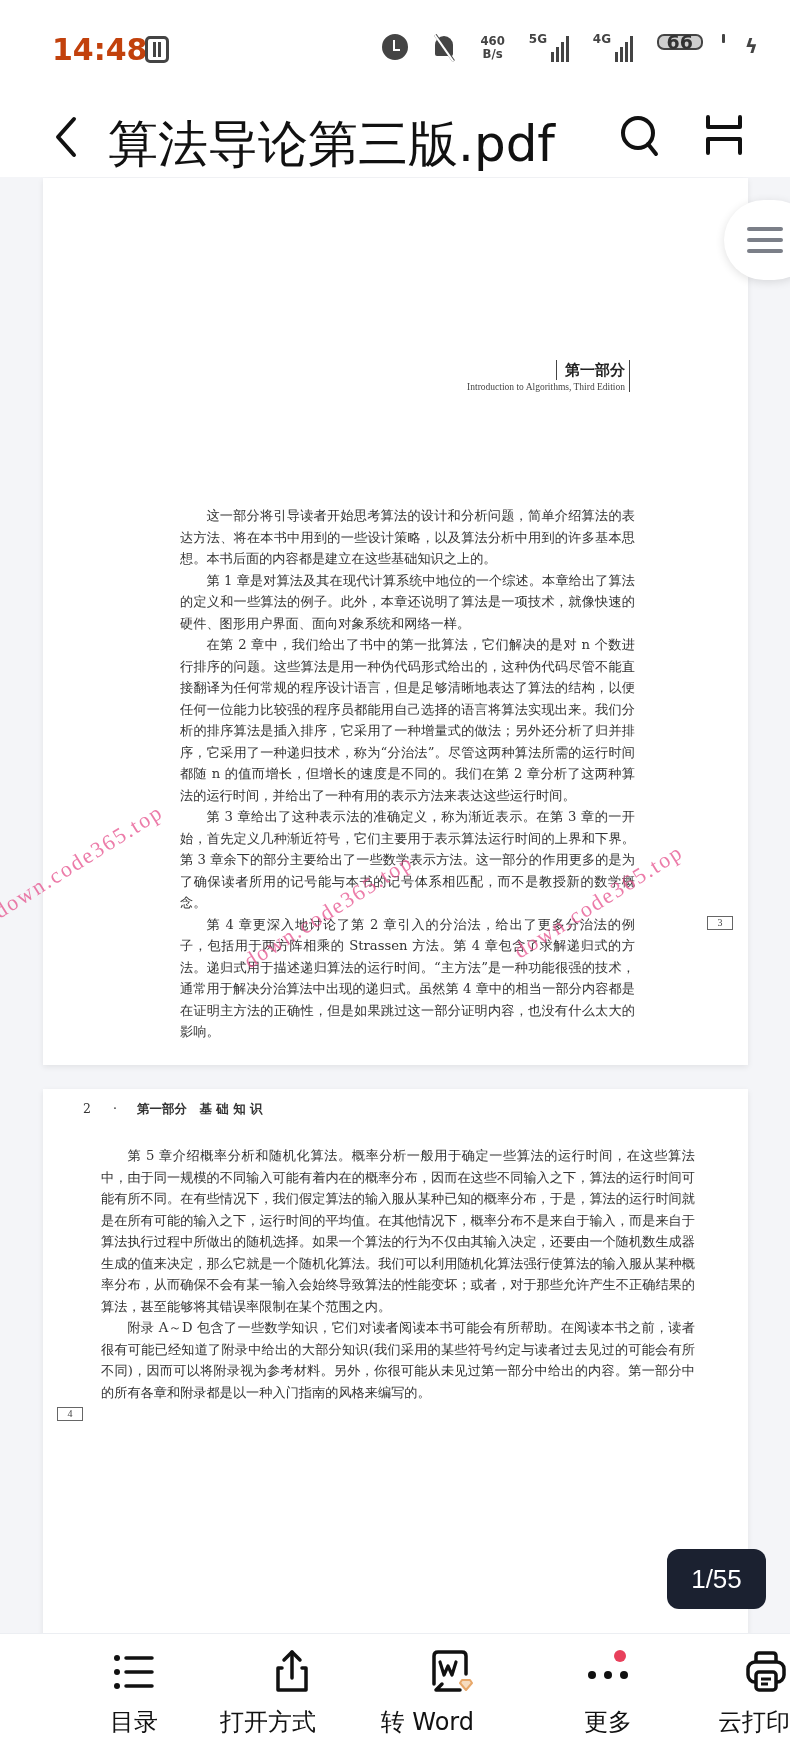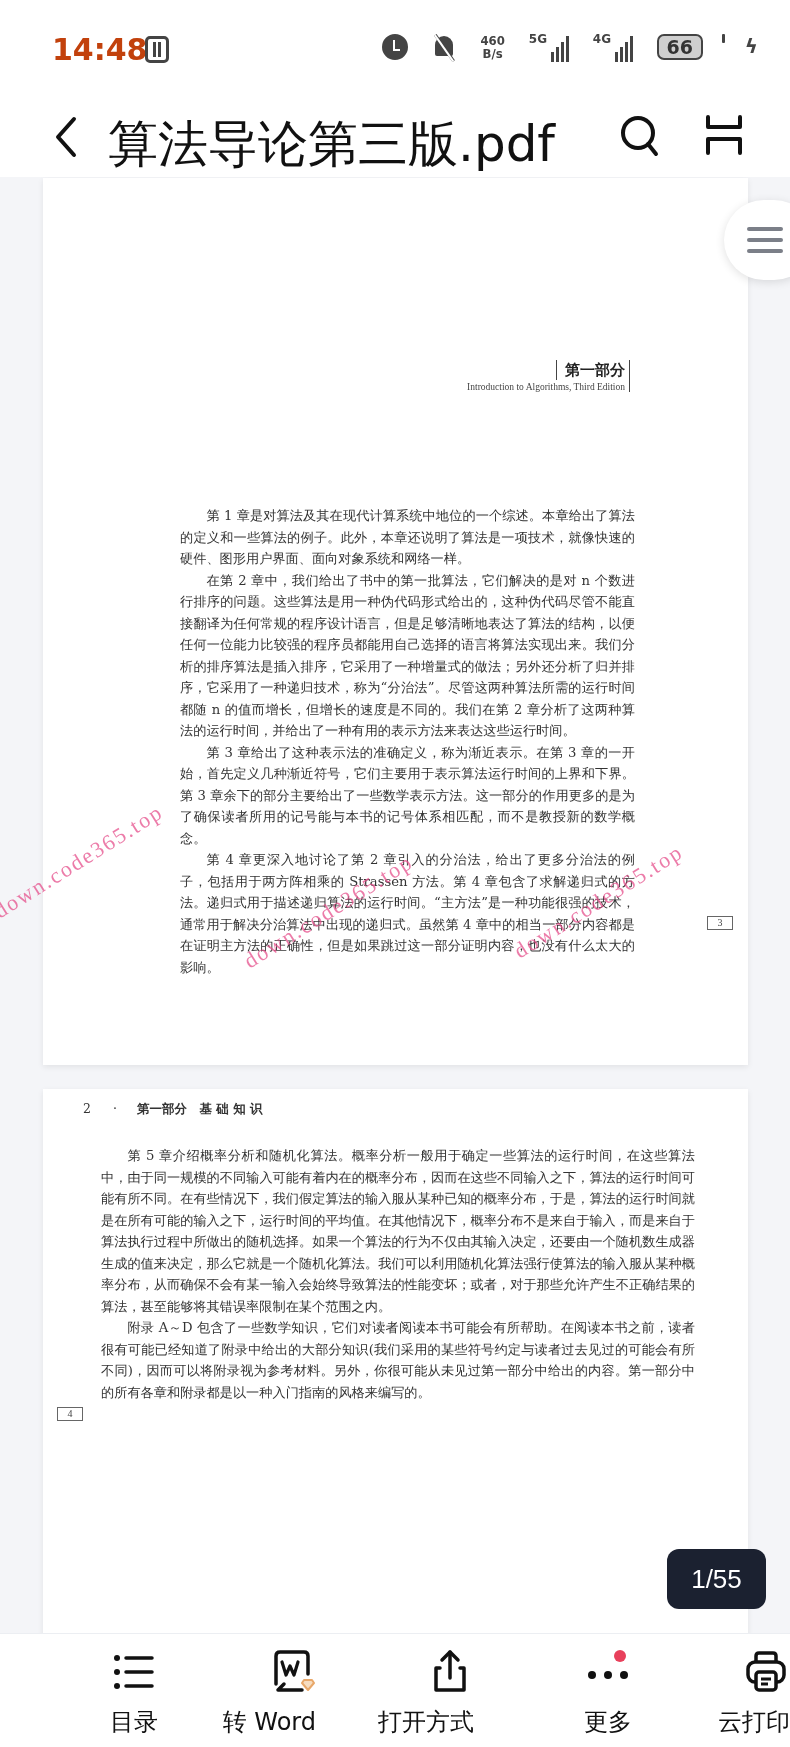--- a/index.html
+++ b/index.html
@@ -15,21 +15,21 @@
   .status-right { position: absolute; right: 32px; top: 34px; display: flex; align-items: flex-start; gap: 24px; color: #444; }
   .alarm-icon { width: 26px; height: 26px; border: 3.5px solid #444; border-radius: 50%; position: relative; background: #444; }
   .alarm-icon::after { content: ""; position: absolute; left: 8px; top: 3px; width: 5px; height: 9px; border-left: 2px solid #fff; border-bottom: 2px solid #fff; }
   .bell-off-icon { width: 24px; height: 28px; position: relative; }
   .bell-off-icon .bell { position: absolute; left: 3px; top: 2px; width: 18px; height: 20px; background: #444; border-radius: 9px 9px 2px 2px; }
   .bell-off-icon .slash { position: absolute; left: 11px; top: -2px; width: 3px; height: 32px; background: #444; border-left: 2px solid #fff; transform: rotate(-35deg); }
   .speed { font-size: 13px; font-weight: bold; line-height: 13px; text-align: center; font-family: "DejaVu Sans Condensed", "DejaVu Sans", sans-serif; }
   .sig { display: flex; align-items: flex-end; gap: 2px; height: 28px; position: relative; }
   .sig .lbl { position: absolute; left: 0; top: -2px; font-size: 12px; font-weight: bold; }
   .sig .bar { width: 3px; background: #444; }
-  .battery { width: 46px; height: 26px; border: 2.5px solid #444; border-radius: 7px; background: #cfcfcf; font-size: 19px; font-weight: bold; display: flex; align-items: center; justify-content: center; color: #333; }
+  .battery { width: 46px; height: 16px; border: 2.5px solid #444; border-radius: 7px; background: #cfcfcf; font-size: 19px; font-weight: bold; display: flex; align-items: center; justify-content: center; color: #333; }
   .bat-tip { width: 3px; height: 9px; background: #444; border-radius: 1px; margin-left: -5px; }
   .bolt { font-size: 20px; font-weight: bold; color: #444; margin-left: -4px; }
 
   
   .header { position: absolute; left: 0; top: 95px; width: 790px; height: 82px; background: #fff; }
   .back-icon { position: absolute; left: 48px; top: 18px; width: 40px; height: 48px; cursor: pointer; }
   .title { position: absolute; left: 108px; top: 16px; font-size: 50px; color: #111; letter-spacing: 0px; }
   .search-icon { position: absolute; left: 618px; top: 18px; width: 44px; height: 44px; cursor: pointer; }
   .fit-icon { position: absolute; left: 702px; top: 18px; width: 44px; height: 44px; cursor: pointer; }
 
@@ -127,20 +127,21 @@
 
 <div class="doc-area">
 
   <div class="page page1 pdf-text">
     <div class="part-label-box">
       <div class="part-label">第一部分</div>
       <div class="book-en">Introduction to Algorithms, Third Edition</div>
     </div>
 
     <div class="body1">
+      <p>这一部分将引导读者开始思考算法的设计和分析问题，简单介绍算法的表达方法、将在本书中用到的一些设计策略，以及算法分析中用到的许多基本思想。本书后面的内容都是建立在这些基础知识之上的。</p>
       <p>第 1 章是对算法及其在现代计算系统中地位的一个综述。本章给出了算法的定义和一些算法的例子。此外，本章还说明了算法是一项技术，就像快速的硬件、图形用户界面、面向对象系统和网络一样。</p>
       <p>在第 2 章中，我们给出了书中的第一批算法，它们解决的是对 n 个数进行排序的问题。这些算法是用一种伪代码形式给出的，这种伪代码尽管不能直接翻译为任何常规的程序设计语言，但是足够清晰地表达了算法的结构，以便任何一位能力比较强的程序员都能用自己选择的语言将算法实现出来。我们分析的排序算法是插入排序，它采用了一种增量式的做法；另外还分析了归并排序，它采用了一种递归技术，称为“分治法”。尽管这两种算法所需的运行时间都随 n 的值而增长，但增长的速度是不同的。我们在第 2 章分析了这两种算法的运行时间，并给出了一种有用的表示方法来表达这些运行时间。</p>
       <p>第 3 章给出了这种表示法的准确定义，称为渐近表示。在第 3 章的一开始，首先定义几种渐近符号，它们主要用于表示算法运行时间的上界和下界。第 3 章余下的部分主要给出了一些数学表示方法。这一部分的作用更多的是为了确保读者所用的记号能与本书的记号体系相匹配，而不是教授新的数学概念。</p>
       <p>第 4 章更深入地讨论了第 2 章引入的分治法，给出了更多分治法的例子，包括用于两方阵相乘的 Strassen 方法。第 4 章包含了求解递归式的方法。递归式用于描述递归算法的运行时间。“主方法”是一种功能很强的技术，通常用于解决分治算法中出现的递归式。虽然第 4 章中的相当一部分内容都是在证明主方法的正确性，但是如果跳过这一部分证明内容，也没有什么太大的影响。</p>
     </div>
     <div class="pagebox pb3">3</div>
 
     <div class="watermark" style="left:-40px; top:720px;">down.code365.top</div>
     <div class="watermark" style="left:210px; top:770px;">down.code365.top</div>
     <div class="watermark" style="left:480px; top:760px;">down.code365.top</div>
@@ -173,34 +174,34 @@
         <circle cx="7" cy="24" r="3" fill="#111"></circle>
         <circle cx="7" cy="38" r="3" fill="#111"></circle>
       <line x1="16" y1="10" x2="42" y2="10" stroke="#111" stroke-width="3.5" stroke-linecap="round"></line>
       <line x1="16" y1="24" x2="42" y2="24" stroke="#111" stroke-width="3.5" stroke-linecap="round"></line>
       <line x1="16" y1="38" x2="42" y2="38" stroke="#111" stroke-width="3.5" stroke-linecap="round"></line>
     </svg>
     <div class="tb-label">目录</div>
   </div>
   <div class="tb-item">
     <svg class="tb-icon" viewBox="0 0 48 48">
+      <path d="M14 20 H10 V42 H38 V20 H34" fill="none" stroke="#111" stroke-width="3.5" stroke-linecap="round" stroke-linejoin="round"></path>
+      <line x1="24" y1="4" x2="24" y2="30" stroke="#111" stroke-width="3.5" stroke-linecap="round"></line>
+      <polyline points="16,12 24,4 32,12" fill="none" stroke="#111" stroke-width="3.5" stroke-linecap="round" stroke-linejoin="round"></polyline>
+    </svg>
+    <div class="tb-label">打开方式</div>
+  </div>
+  <div class="tb-item">
+    <svg class="tb-icon" viewBox="0 0 48 48">
       <path d="M8 36 V8 Q8 4 12 4 H36 Q40 4 40 8 V26" fill="none" stroke="#111" stroke-width="3.5" stroke-linecap="round"></path>
       <path d="M14 14 L18 27 L22 18 L26 27 L30 14" fill="none" stroke="#111" stroke-width="3.2" stroke-linecap="round" stroke-linejoin="round"></path>
       <path d="M34 42 H10 L16 36" fill="none" stroke="#111" stroke-width="3.5" stroke-linecap="round" stroke-linejoin="round"></path>
       <path d="M36 32 L44 32 L46 35 L40 42 L34 35 Z" fill="#f6dcc0" stroke="#e8a86a" stroke-width="2" stroke-linejoin="round"></path>
     </svg>
     <div class="tb-label">转 Word</div>
-  </div>
-  <div class="tb-item">
-    <svg class="tb-icon" viewBox="0 0 48 48">
-      <path d="M14 20 H10 V42 H38 V20 H34" fill="none" stroke="#111" stroke-width="3.5" stroke-linecap="round" stroke-linejoin="round"></path>
-      <line x1="24" y1="4" x2="24" y2="30" stroke="#111" stroke-width="3.5" stroke-linecap="round"></line>
-      <polyline points="16,12 24,4 32,12" fill="none" stroke="#111" stroke-width="3.5" stroke-linecap="round" stroke-linejoin="round"></polyline>
-    </svg>
-    <div class="tb-label">打开方式</div>
   </div>
   <div class="tb-item">
     <div class="tb-icon">
       <svg viewBox="0 0 48 48" width="48" height="48">
         <circle cx="8" cy="27" r="4" fill="#111"></circle>
           <circle cx="24" cy="27" r="4" fill="#111"></circle>
           <circle cx="40" cy="27" r="4" fill="#111"></circle>
       </svg>
       <div class="red-dot"></div>
     </div>

